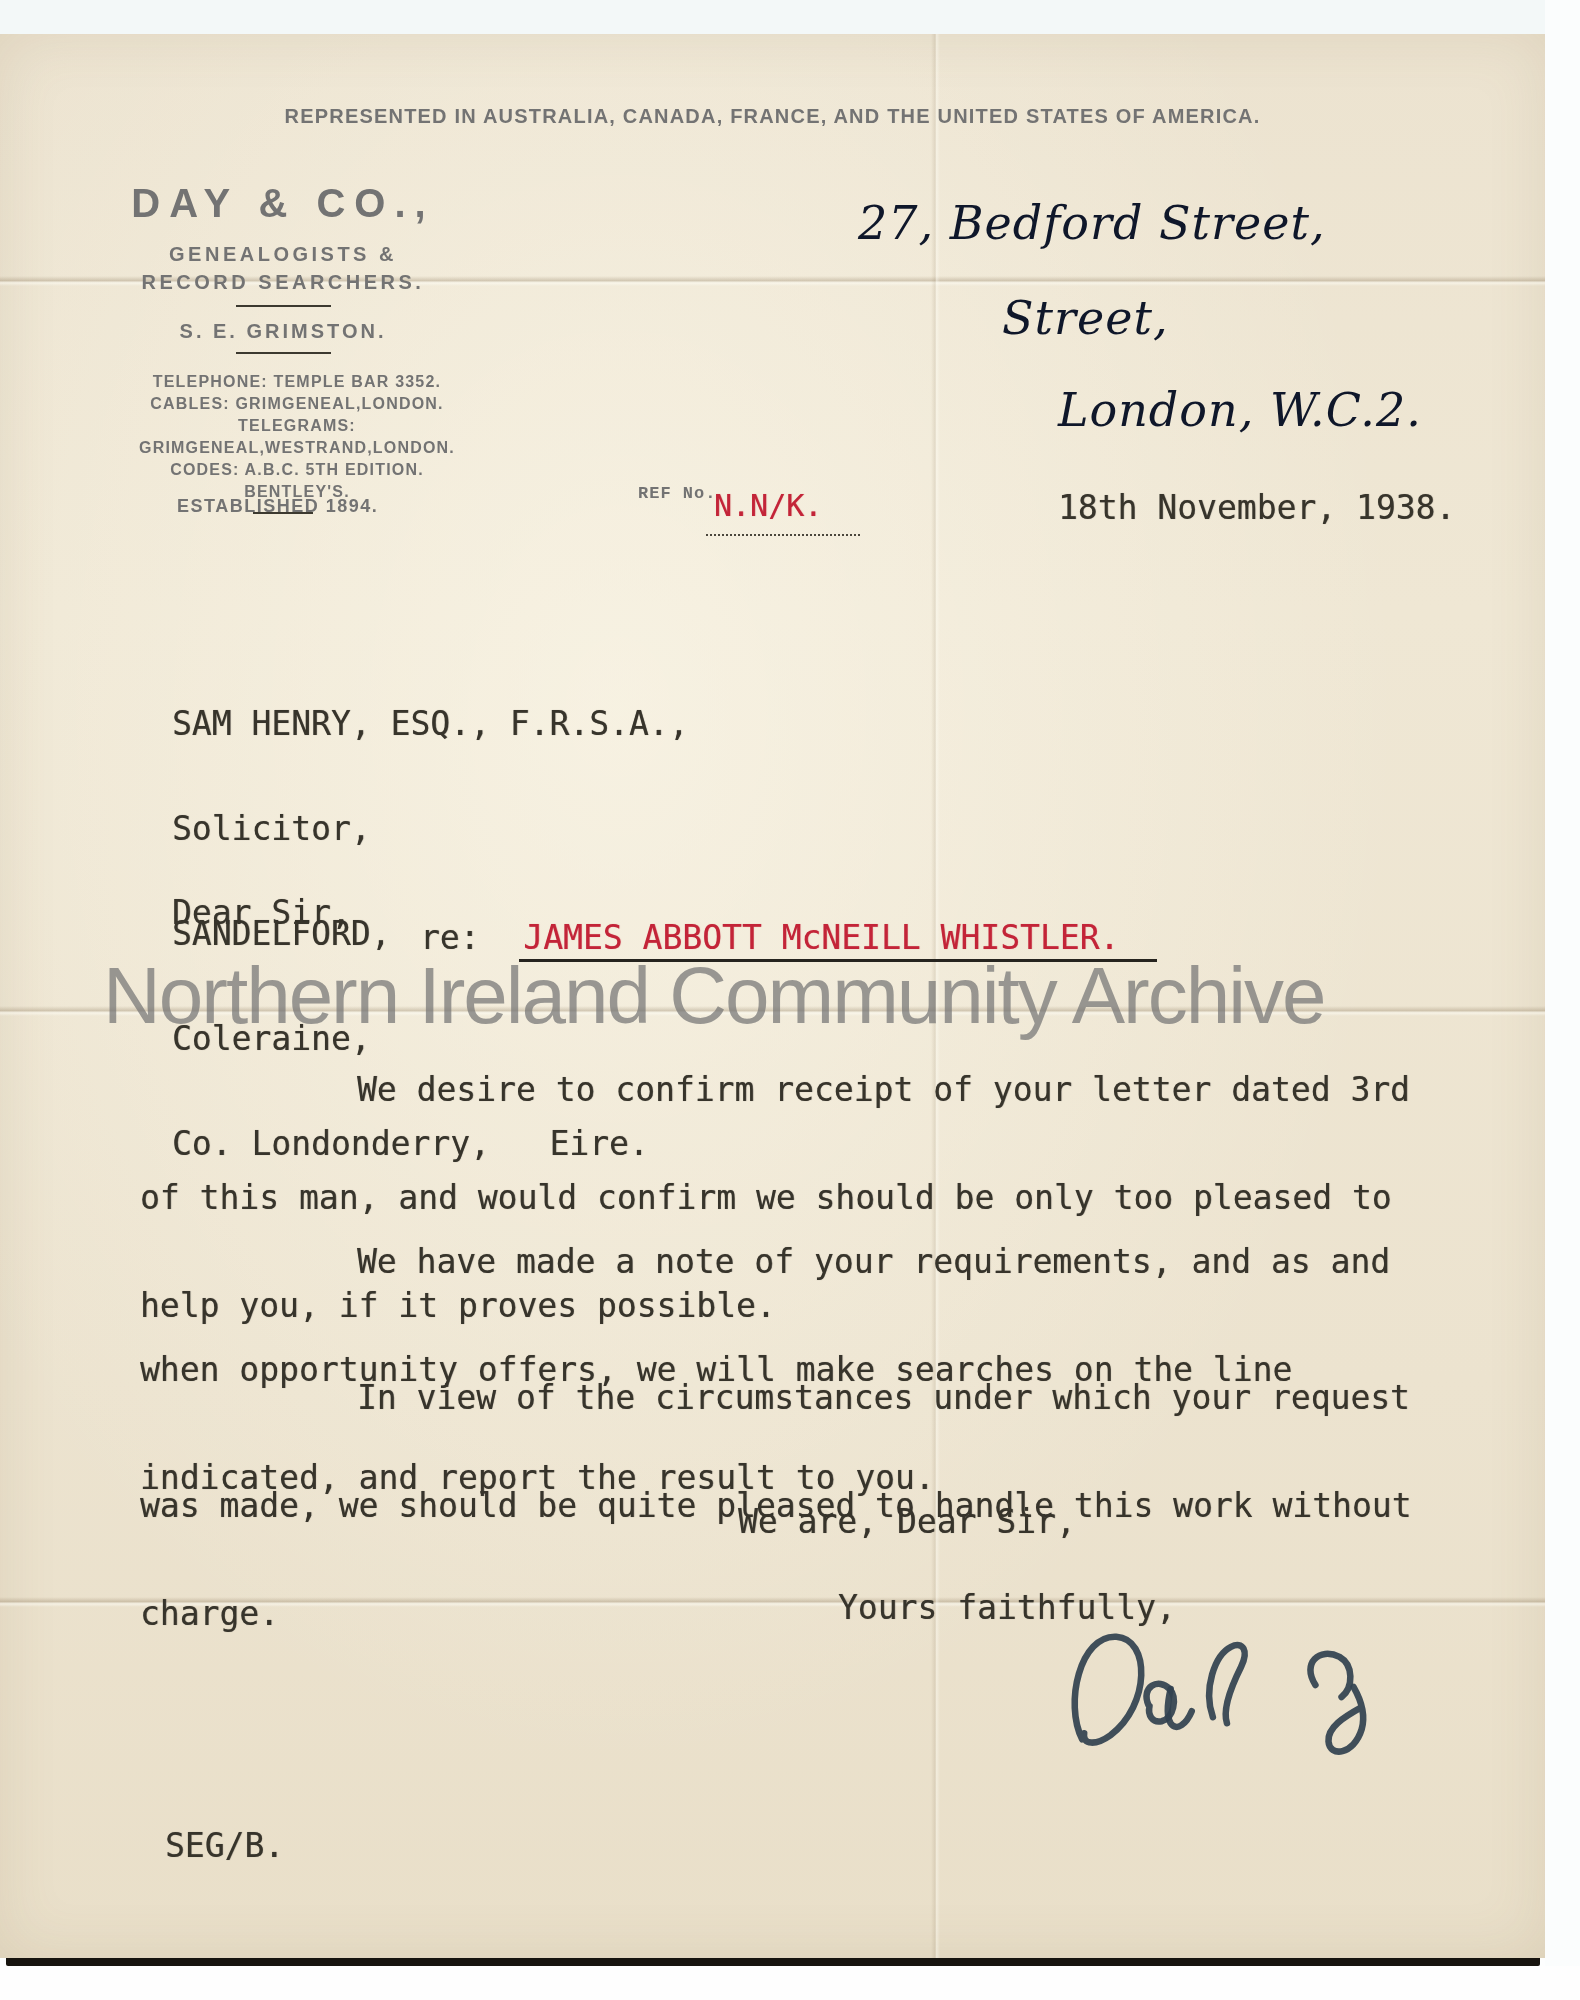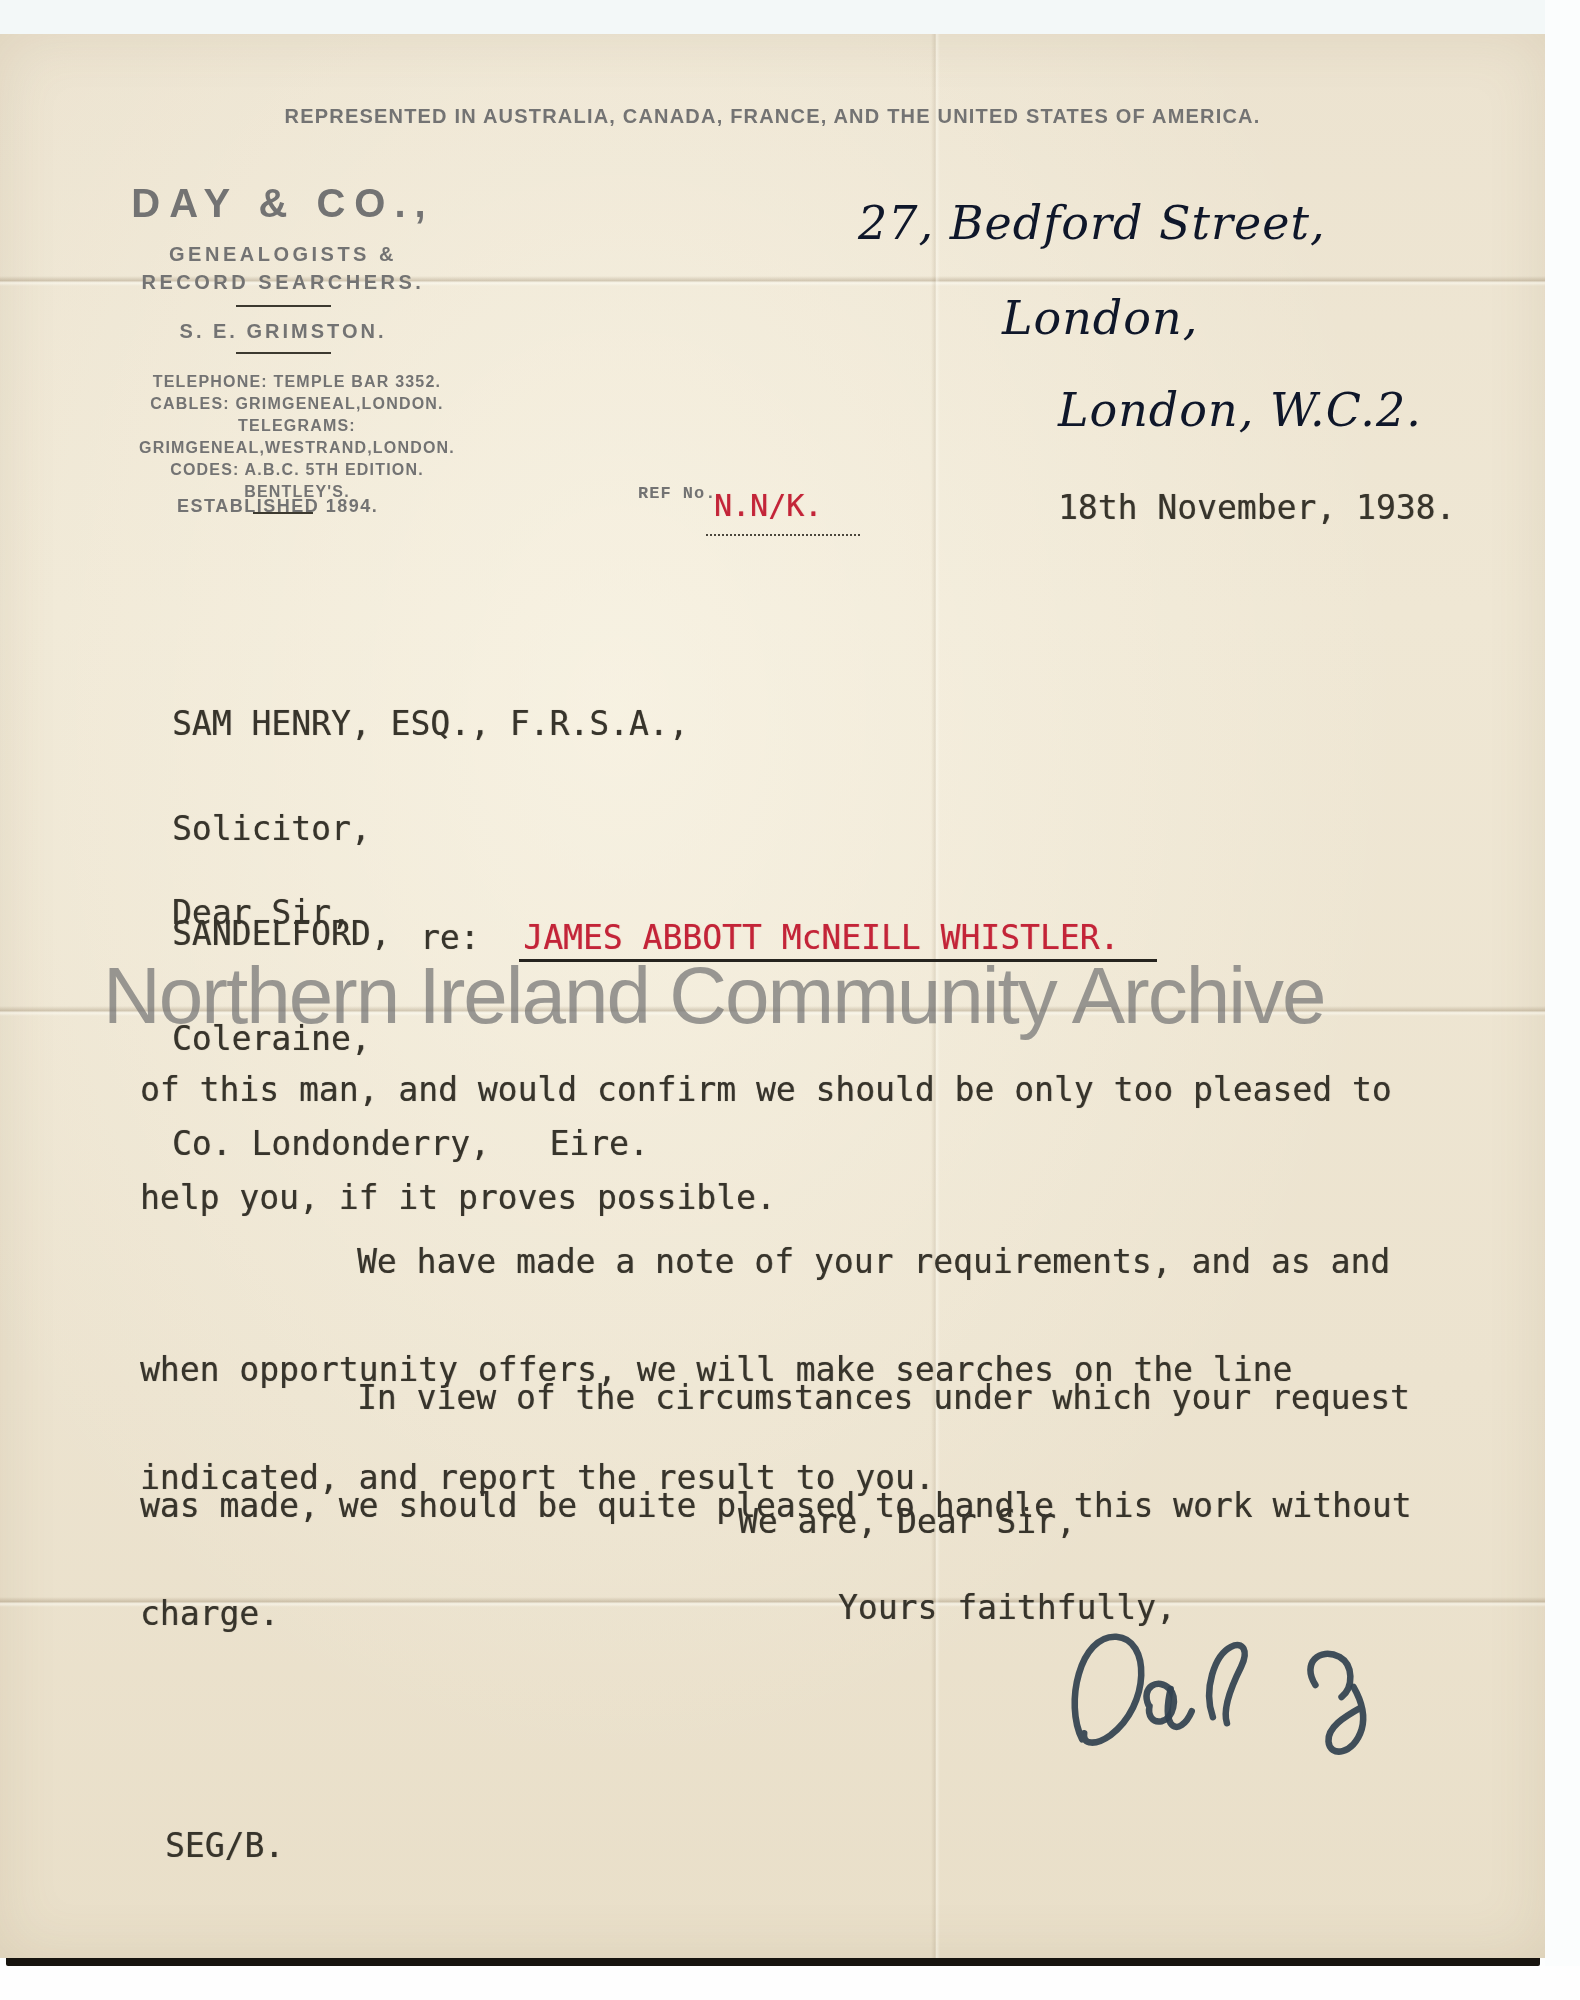--- a/index.html
+++ b/index.html
@@ -98,36 +98,37 @@
   </div>
   <div class="rule small"></div>
 </div>
 
 <div class="print established">ESTABLISHED 1894.</div>
 <div class="print ref-label">REF No.</div>
 <div class="ref-value red">N.N/K.</div>
 <div class="ref-dots"></div>
 
 <div class="script" style="left:858px;top:196px">27, Bedford Street,</div>
-<div class="script" style="left:1002px;top:291px">London,</div>
+<div class="script" style="left:1002px;top:291px">Street,</div>
 <div class="script" style="left:1058px;top:383px">London, W.C.2.</div>
 <div class="typed" style="left:1058px;top:488px">18th November, 1938.</div>
 
 <div class="typed typed-block" style="left:172px;top:636px">
   <div>SAM HENRY, ESQ., F.R.S.A.,</div>
   <div>Solicitor,</div>
   <div>SANDELFORD,</div>
   <div>Coleraine,</div>
   <div>Co. Londonderry,   Eire.</div>
 </div>
 
 <div class="typed" style="left:172px;top:893px">Dear Sir,</div>
 <div class="typed" style="left:420px;top:918px"><span>re:</span><span>  </span><span class="red subject-underline">JAMES ABBOTT McNEILL WHISTLER.</span></div>
 
 <div class="typed para" style="left:140px;top:1000px">
+  <div class="indent">We desire to confirm receipt of your letter dated 3rd</div>
   <div>of this man, and would confirm we should be only too pleased to</div>
   <div>help you, if it proves possible.</div>
 </div>
 
 <div class="typed para" style="left:140px;top:1172px">
   <div class="indent">We have made a note of your requirements, and as and</div>
   <div>when opportunity offers, we will make searches on the line</div>
   <div>indicated, and report the result to you.</div>
 </div>
 

